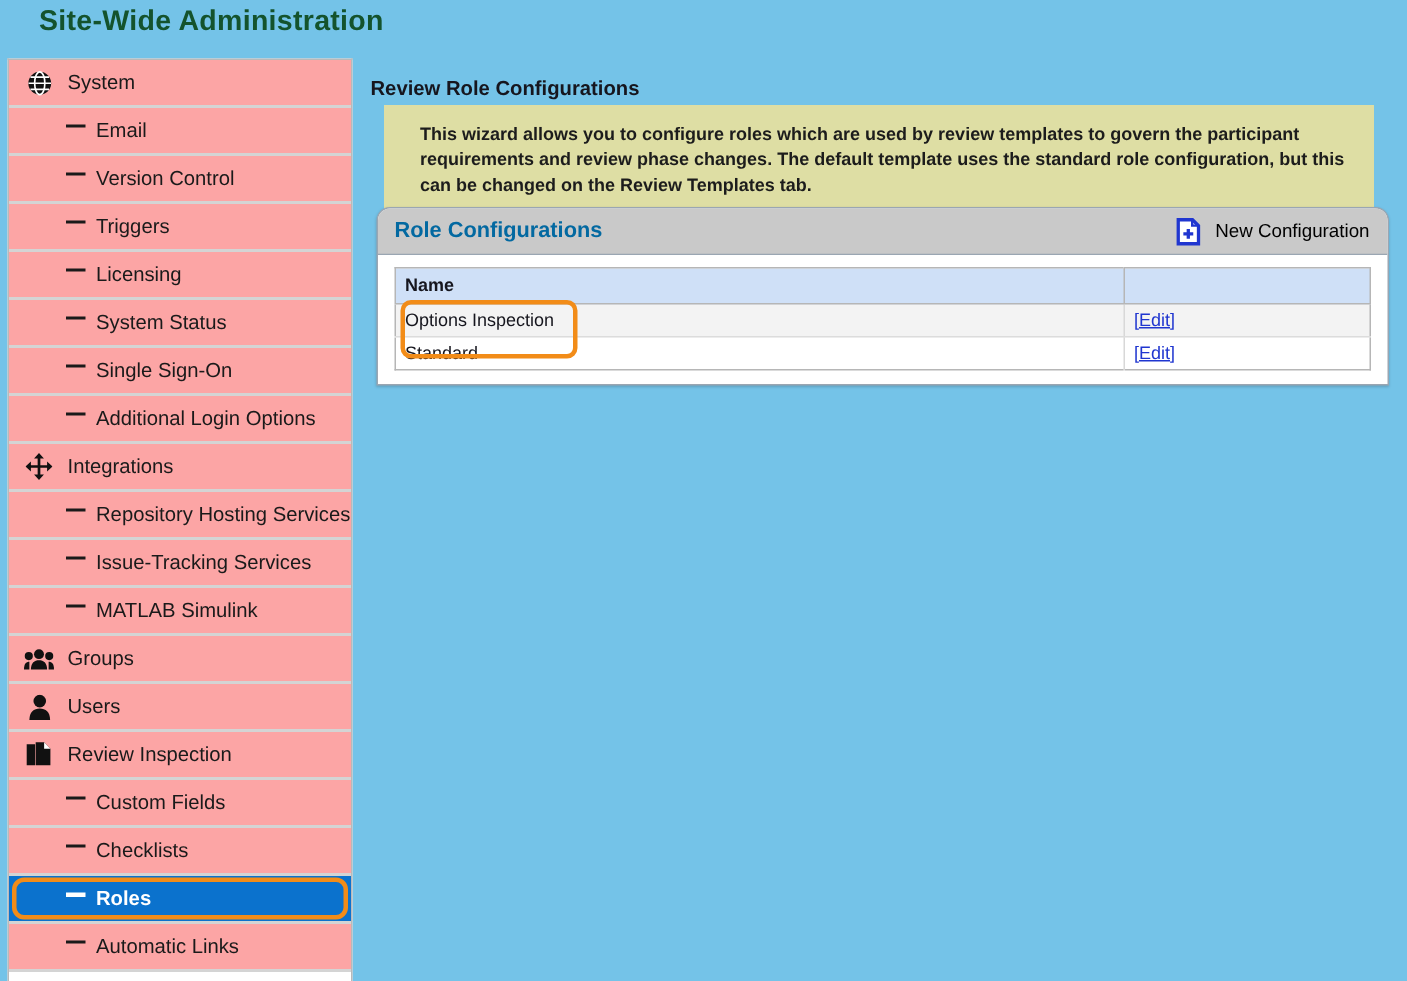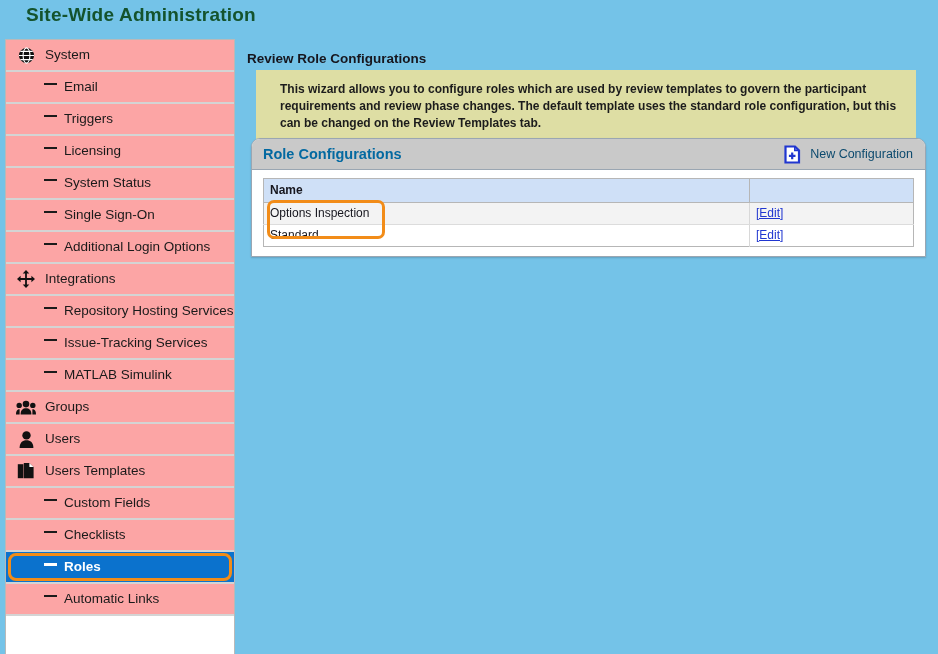--- a/index.html
+++ b/index.html
@@ -167,21 +167,21 @@
     flex: 1 1 auto;
   }
   #new-config {
     display: flex;
     align-items: center;
     gap: 9px;
   }
   #new-config-icon { display: block; }
   #new-config-label {
     font-size: 12.5px;
-    color: #0c4a6e;
+    color: #000000;
     white-space: nowrap;
   }
 
   
   #table-wrap {
     margin: 8px 11px 0 11px;
     position: relative;
   }
   table.roles {
     width: 100%;
@@ -249,20 +249,24 @@
           <circle cx="8.5" cy="8.5" r="7.6" fill="#111"></circle>
           <ellipse cx="8.5" cy="8.5" rx="3.4" ry="7.6" fill="none" stroke="#fff" stroke-width="1.1"></ellipse>
           <path d="M1 8.5 H16 M2.3 4.4 H14.7 M2.3 12.6 H14.7" stroke="#fff" stroke-width="1.1"></path>
         </svg>
       </span>
       <span class="nav-label">System</span>
     </div>
     <div class="nav-item child">
       <span class="nav-dash"></span>
       <span class="nav-label">Email</span>
+    </div>
+    <div class="nav-item child">
+      <span class="nav-dash"></span>
+      <span class="nav-label">Version Control</span>
     </div>
     <div class="nav-item child">
       <span class="nav-dash"></span>
       <span class="nav-label">Triggers</span>
     </div>
     <div class="nav-item child">
       <span class="nav-dash"></span>
       <span class="nav-label">Licensing</span>
     </div>
     <div class="nav-item child">
@@ -320,21 +324,21 @@
       <span class="nav-label">Users</span>
     </div>
     <div class="nav-item">
       <span class="nav-icon">
         <svg width="18" height="18" viewBox="0 0 18 18">
           <path d="M0.8 2.2 H6.4 V16.2 H0.8 Z" fill="#111"></path>
           <path d="M6.8 0.9 H12.4 L16.6 5.1 V16.2 H6.8 Z" fill="#111"></path>
           <path d="M12.4 0.9 V5.1 H16.6" fill="#fff"></path>
         </svg>
       </span>
-      <span class="nav-label">Users Templates</span>
+      <span class="nav-label">Review Inspection</span>
     </div>
     <div class="nav-item child">
       <span class="nav-dash"></span>
       <span class="nav-label">Custom Fields</span>
     </div>
     <div class="nav-item child">
       <span class="nav-dash"></span>
       <span class="nav-label">Checklists</span>
     </div>
     <div class="nav-item child selected">

